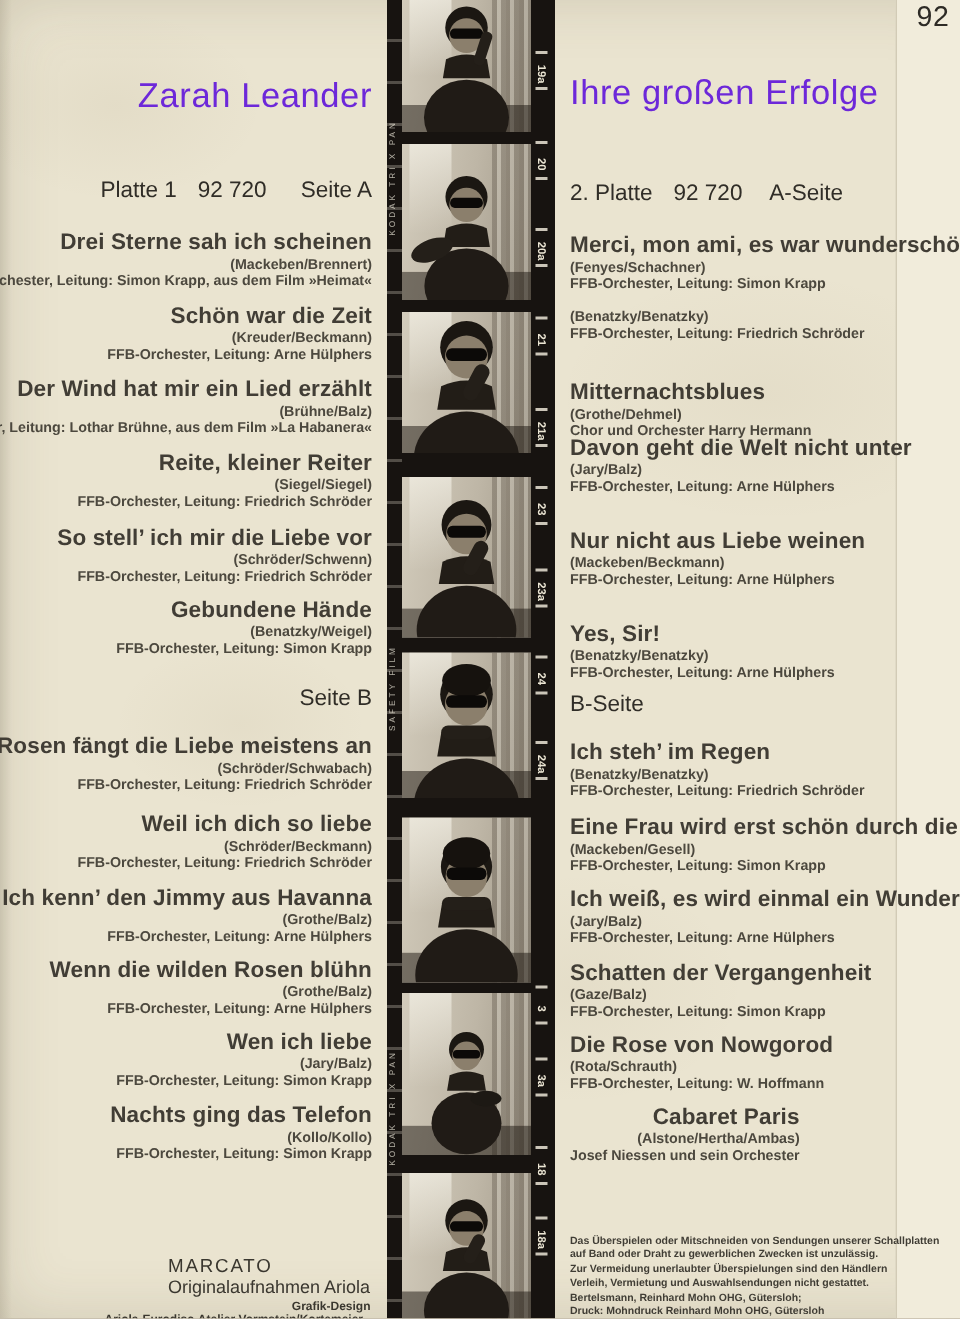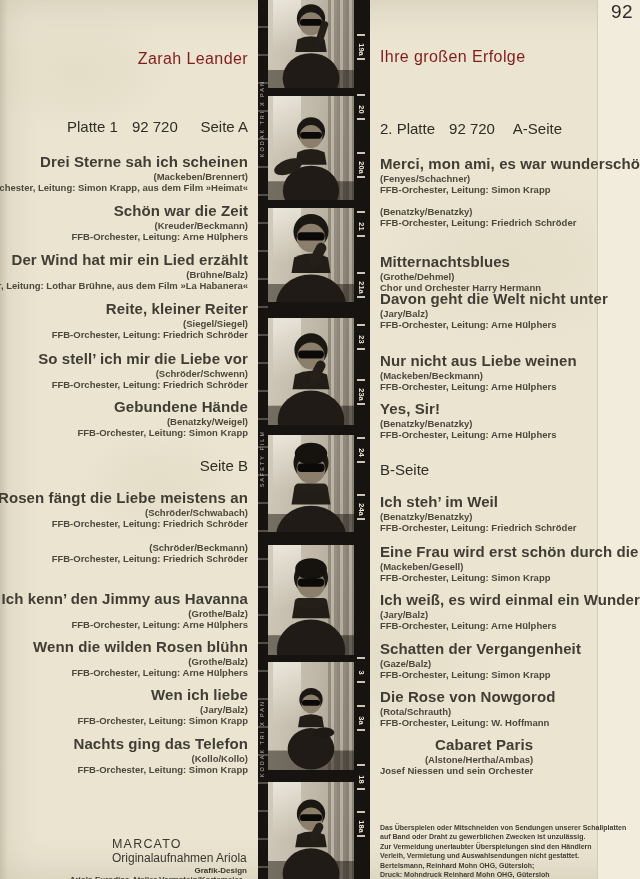--- a/index.html
+++ b/index.html
@@ -17,21 +17,21 @@
       radial-gradient(160px 110px at 60% 75%, rgba(120,100,60,.05), transparent 70%),
       radial-gradient(120px 80px at 25% 55%, rgba(120,100,60,.05), transparent 70%),
       linear-gradient(90deg, rgba(70,60,40,.12) 0, rgba(70,60,40,0) 8px);
   }
   .right-edge{position:absolute;top:0;left:597px;width:43px;height:879px;
     background:#f1ecdb;border-left:1px solid #d2cbb6;}
   .corner-num{position:absolute;top:1px;left:611px;font-size:19px;color:#2e2b26;letter-spacing:.5px;}
 
   
   .col{position:absolute;inset:0;}
-  .page-title{position:absolute;font-size:16px;color:#7f1d1d;letter-spacing:.4px;white-space:nowrap;text-align:center;}
+  .page-title{position:absolute;font-size:23px;color:#6d28d9;letter-spacing:.4px;white-space:nowrap;text-align:center;}
   .title-left{top:50px;right:392px;}
   .title-right{top:48px;left:380px;}
   .plate-row{position:absolute;display:flex;font-size:15px;color:#302d27;white-space:nowrap;}
   .plate-left{top:118px;left:67px;width:181px;}
   .plate-right{top:120px;left:380px;width:182px;}
   .plate-row .cat{margin-left:14px;}
   .plate-row .side{margin-left:auto;}
   .side-heading{position:absolute;font-size:15px;color:#302d27;white-space:nowrap;}
   .sh-left{top:457px;right:392px;}
   .sh-right{top:461px;left:380px;}
@@ -119,20 +119,21 @@
         <div class="t">Gebundene Hände</div>
         <div class="c">(Benatzky/Weigel)</div>
         <div class="p">FFB-Orchester, Leitung: Simon Krapp</div>
       </div>
       <div class="track" style="top: 489px;">
         <div class="t">Mit roten Rosen fängt die Liebe meistens an</div>
         <div class="c">(Schröder/Schwabach)</div>
         <div class="p">FFB-Orchester, Leitung: Friedrich Schröder</div>
       </div>
       <div class="track" style="top: 541px;">
+        <div class="t">Weil ich dich so liebe</div>
         <div class="c">(Schröder/Beckmann)</div>
         <div class="p">FFB-Orchester, Leitung: Friedrich Schröder</div>
       </div>
       <div class="track" style="top: 590px;">
         <div class="t">Ich kenn’ den Jimmy aus Havanna</div>
         <div class="c">(Grothe/Balz)</div>
         <div class="p">FFB-Orchester, Leitung: Arne Hülphers</div>
       </div>
       <div class="track" style="top: 638px;">
         <div class="t">Wenn die wilden Rosen blühn</div>
@@ -184,27 +185,27 @@
       <div class="track" style="top: 290px;">
         <div class="t">Davon geht die Welt nicht unter</div>
         <div class="c">(Jary/Balz)</div>
         <div class="p">FFB-Orchester, Leitung: Arne Hülphers</div>
       </div>
       <div class="track" style="top: 352px;">
         <div class="t">Nur nicht aus Liebe weinen</div>
         <div class="c">(Mackeben/Beckmann)</div>
         <div class="p">FFB-Orchester, Leitung: Arne Hülphers</div>
       </div>
-      <div class="track" style="top: 400px;">
+      <div class="track" style="top: 414px;">
         <div class="t">Yes, Sir!</div>
         <div class="c">(Benatzky/Benatzky)</div>
         <div class="p">FFB-Orchester, Leitung: Arne Hülphers</div>
       </div>
       <div class="track" style="top: 493px;">
-        <div class="t">Ich steh’ im Weil</div>
+        <div class="t">Ich steh’ im Regen</div>
         <div class="c">(Benatzky/Benatzky)</div>
         <div class="p">FFB-Orchester, Leitung: Friedrich Schröder</div>
       </div>
       <div class="track" style="top: 543px;">
         <div class="t">Eine Frau wird erst schön durch die Liebe</div>
         <div class="c">(Mackeben/Gesell)</div>
         <div class="p">FFB-Orchester, Leitung: Simon Krapp</div>
       </div>
       <div class="track" style="top: 591px;">
         <div class="t">Ich weiß, es wird einmal ein Wunder geschehn</div>

